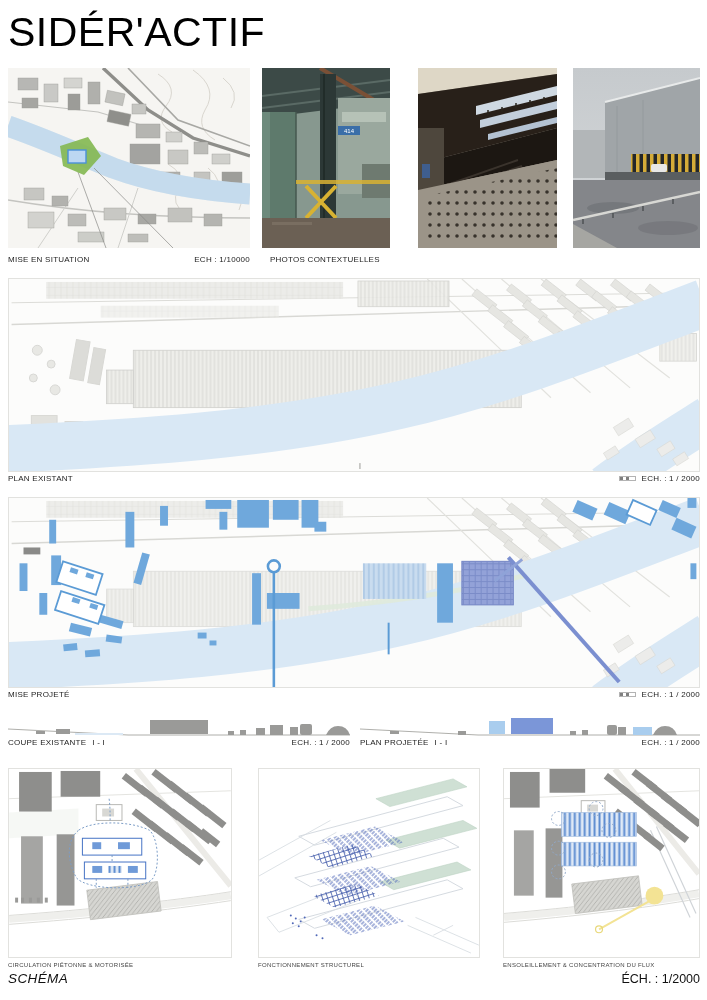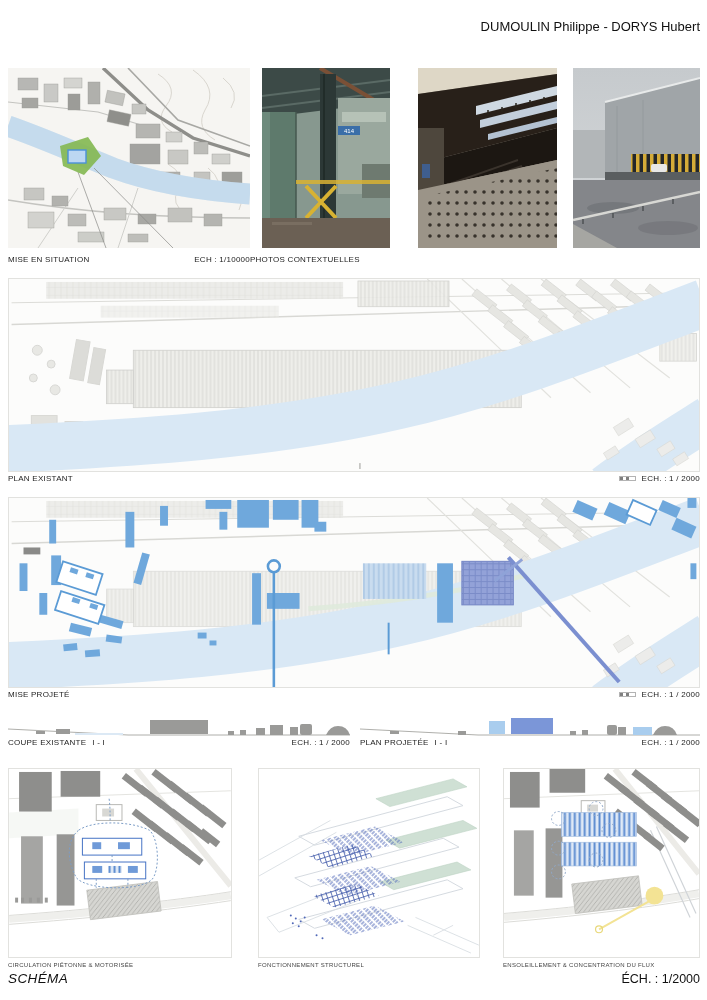--- a/index.html
+++ b/index.html
@@ -62,22 +62,22 @@
       <pattern id="molds" width="9" height="11" patternUnits="userSpaceOnUse">
         <circle cx="3" cy="3" r="1.8" fill="#37322b"></circle>
       </pattern>
       <pattern id="ybstripes" width="7" height="8" patternUnits="userSpaceOnUse">
         <rect width="7" height="8" fill="#23262a"></rect>
           <rect width="3.5" height="8" fill="#d4ab38"></rect>
       </pattern>
     </defs>
   </svg>
 
+  <div class="abs title">SIDÉR'ACTIF</div>
   <div class="abs hdr-right">
-    <div>DUMOULIN Philippe - DORYS Hubert</div>
   </div>
 
   <svg class="abs" style="left:8px;top:68px" width="242" height="180" viewBox="0 0 242 180">
     <rect width="242" height="180" fill="#f6f5f2"></rect>
     <g stroke="#d9d6cf" fill="none" stroke-width="1">
       <path d="M150,6 q22,14 8,32 q-12,16 6,26"></path>
         <path d="M185,2 q26,18 12,40 q-10,18 10,30"></path>
       <path d="M215,10 q18,14 8,30"></path>
         <path d="M160,96 q18,10 10,26 q-8,14 8,24"></path>
       <path d="M200,100 q16,12 8,28"></path>
@@ -193,21 +193,21 @@
     <ellipse cx="95" cy="160" rx="30" ry="7" fill="#6f7276" opacity=".6"></ellipse>
     <path d="M0,152 L127,124" stroke="#d8d8d4" stroke-width="2.5" fill="none"></path>
     <path d="M10,151 V156 M40,145 V150 M70,138 V143 M100,131 V136" stroke="#4e5254" stroke-width="1.5"></path>
     <polygon points="0,156 44,180 0,180" fill="#a6a6a2"></polygon>
   </svg>
 
   <div class="abs cap cap-row" style="left:8px;top:255px;width:242px">
     <span>MISE EN SITUATION</span>
     <span>ECH : 1/10000</span>
   </div>
-  <div class="abs cap" style="left:250px;top:255px">PHOTOS CONTEXTUELLES</div>
+  <div class="abs cap" style="left:270px;top:255px">PHOTOS CONTEXTUELLES</div>
 
   <svg class="abs panel" style="left:8px;top:278px" width="692" height="194" viewBox="0 0 692 194">
     <rect width="692" height="194" fill="#fcfcfb"></rect>
     <g fill="none">
       <path d="M0,24 L692,14" stroke="#dedeb a" stroke-width="1"></path>
       <path d="M0,24 L692,14" stroke="#dcdcd8" stroke-width="1"></path>
       <path d="M0,46 C200,42 420,36 692,26" stroke="#d8d8d4" stroke-width="1.5"></path>
       <path d="M455,0 L585,115 M495,0 L625,110 M535,0 L665,100 M420,0 L545,120" stroke="#e2e2de" stroke-width="1.2"></path>
       <path d="M0,150 C140,146 300,136 410,110 C520,85 620,48 692,20" stroke="#d2d2ce" stroke-width="1"></path>
     </g>

